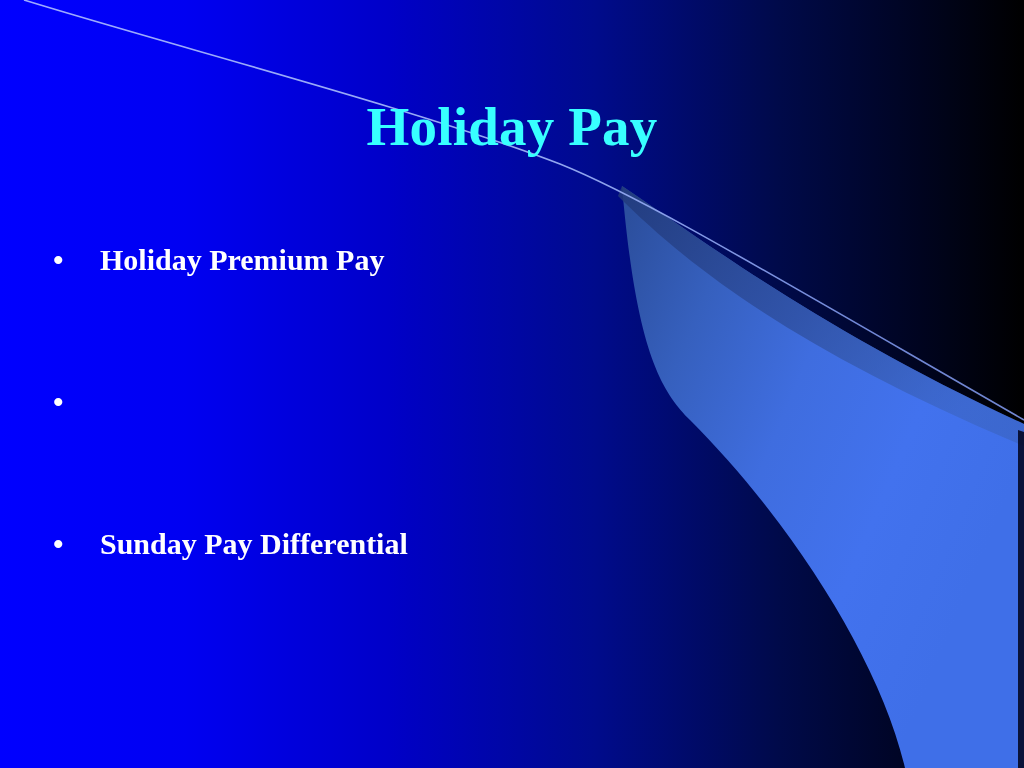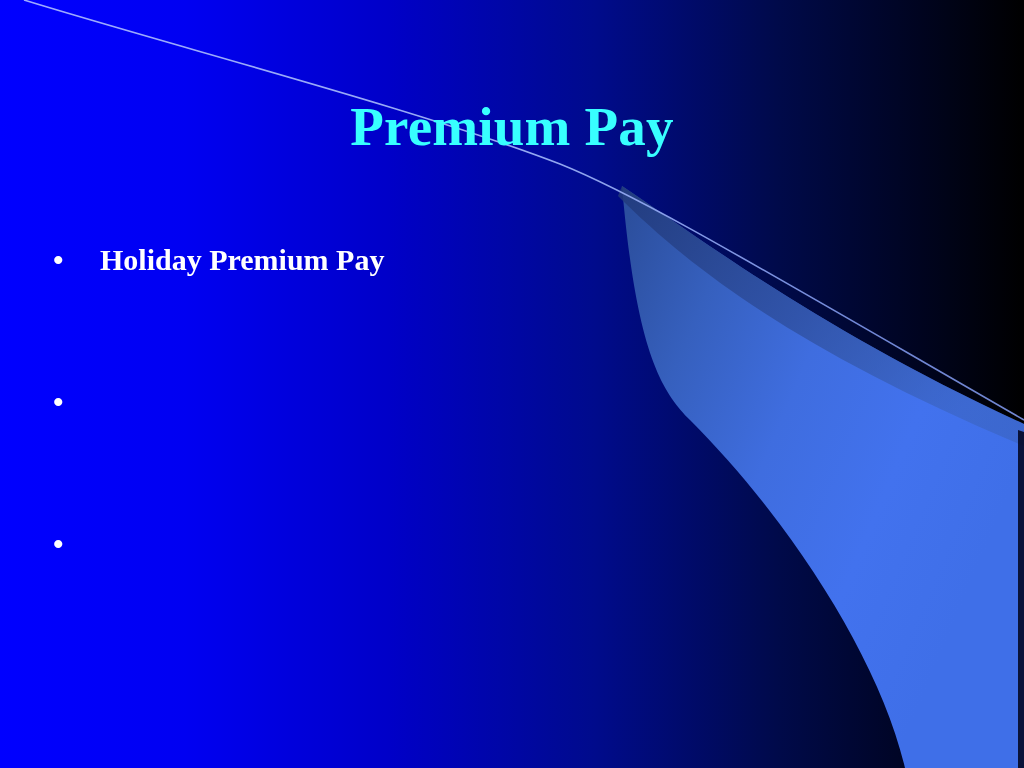--- a/index.html
+++ b/index.html
@@ -153,32 +153,33 @@
       <path fill="none" stroke="url(#hairGrad)" stroke-width="1.6" d="M 24,0
                C 180,48 420,110 560,164
                C 640,196 760,268 1024,420"></path>
 
       <path fill="#00021a" opacity="0.85" d="M 1018,430 L 1024,432 L 1024,768 L 1018,768 Z"></path>
     </svg>
   </div>
 
   <div id="slide-content">
 
-    <div id="slide-title">Premium Pay</div>
+    <div id="slide-title">Holiday Pay</div>
 
     <ul id="bullet-list">
 
       <li class="bullet-item">
         <span class="bullet-marker">•</span>
         <span class="bullet-label">Holiday Premium Pay</span>
       </li>
 
       <li class="bullet-item">
         <span class="bullet-marker">•</span>
       </li>
 
       <li class="bullet-item">
         <span class="bullet-marker">•</span>
+        <span class="bullet-label">Sunday Pay Differential</span>
       </li>
 
     </ul>
   </div>
 </div>
 
 </body></html>

